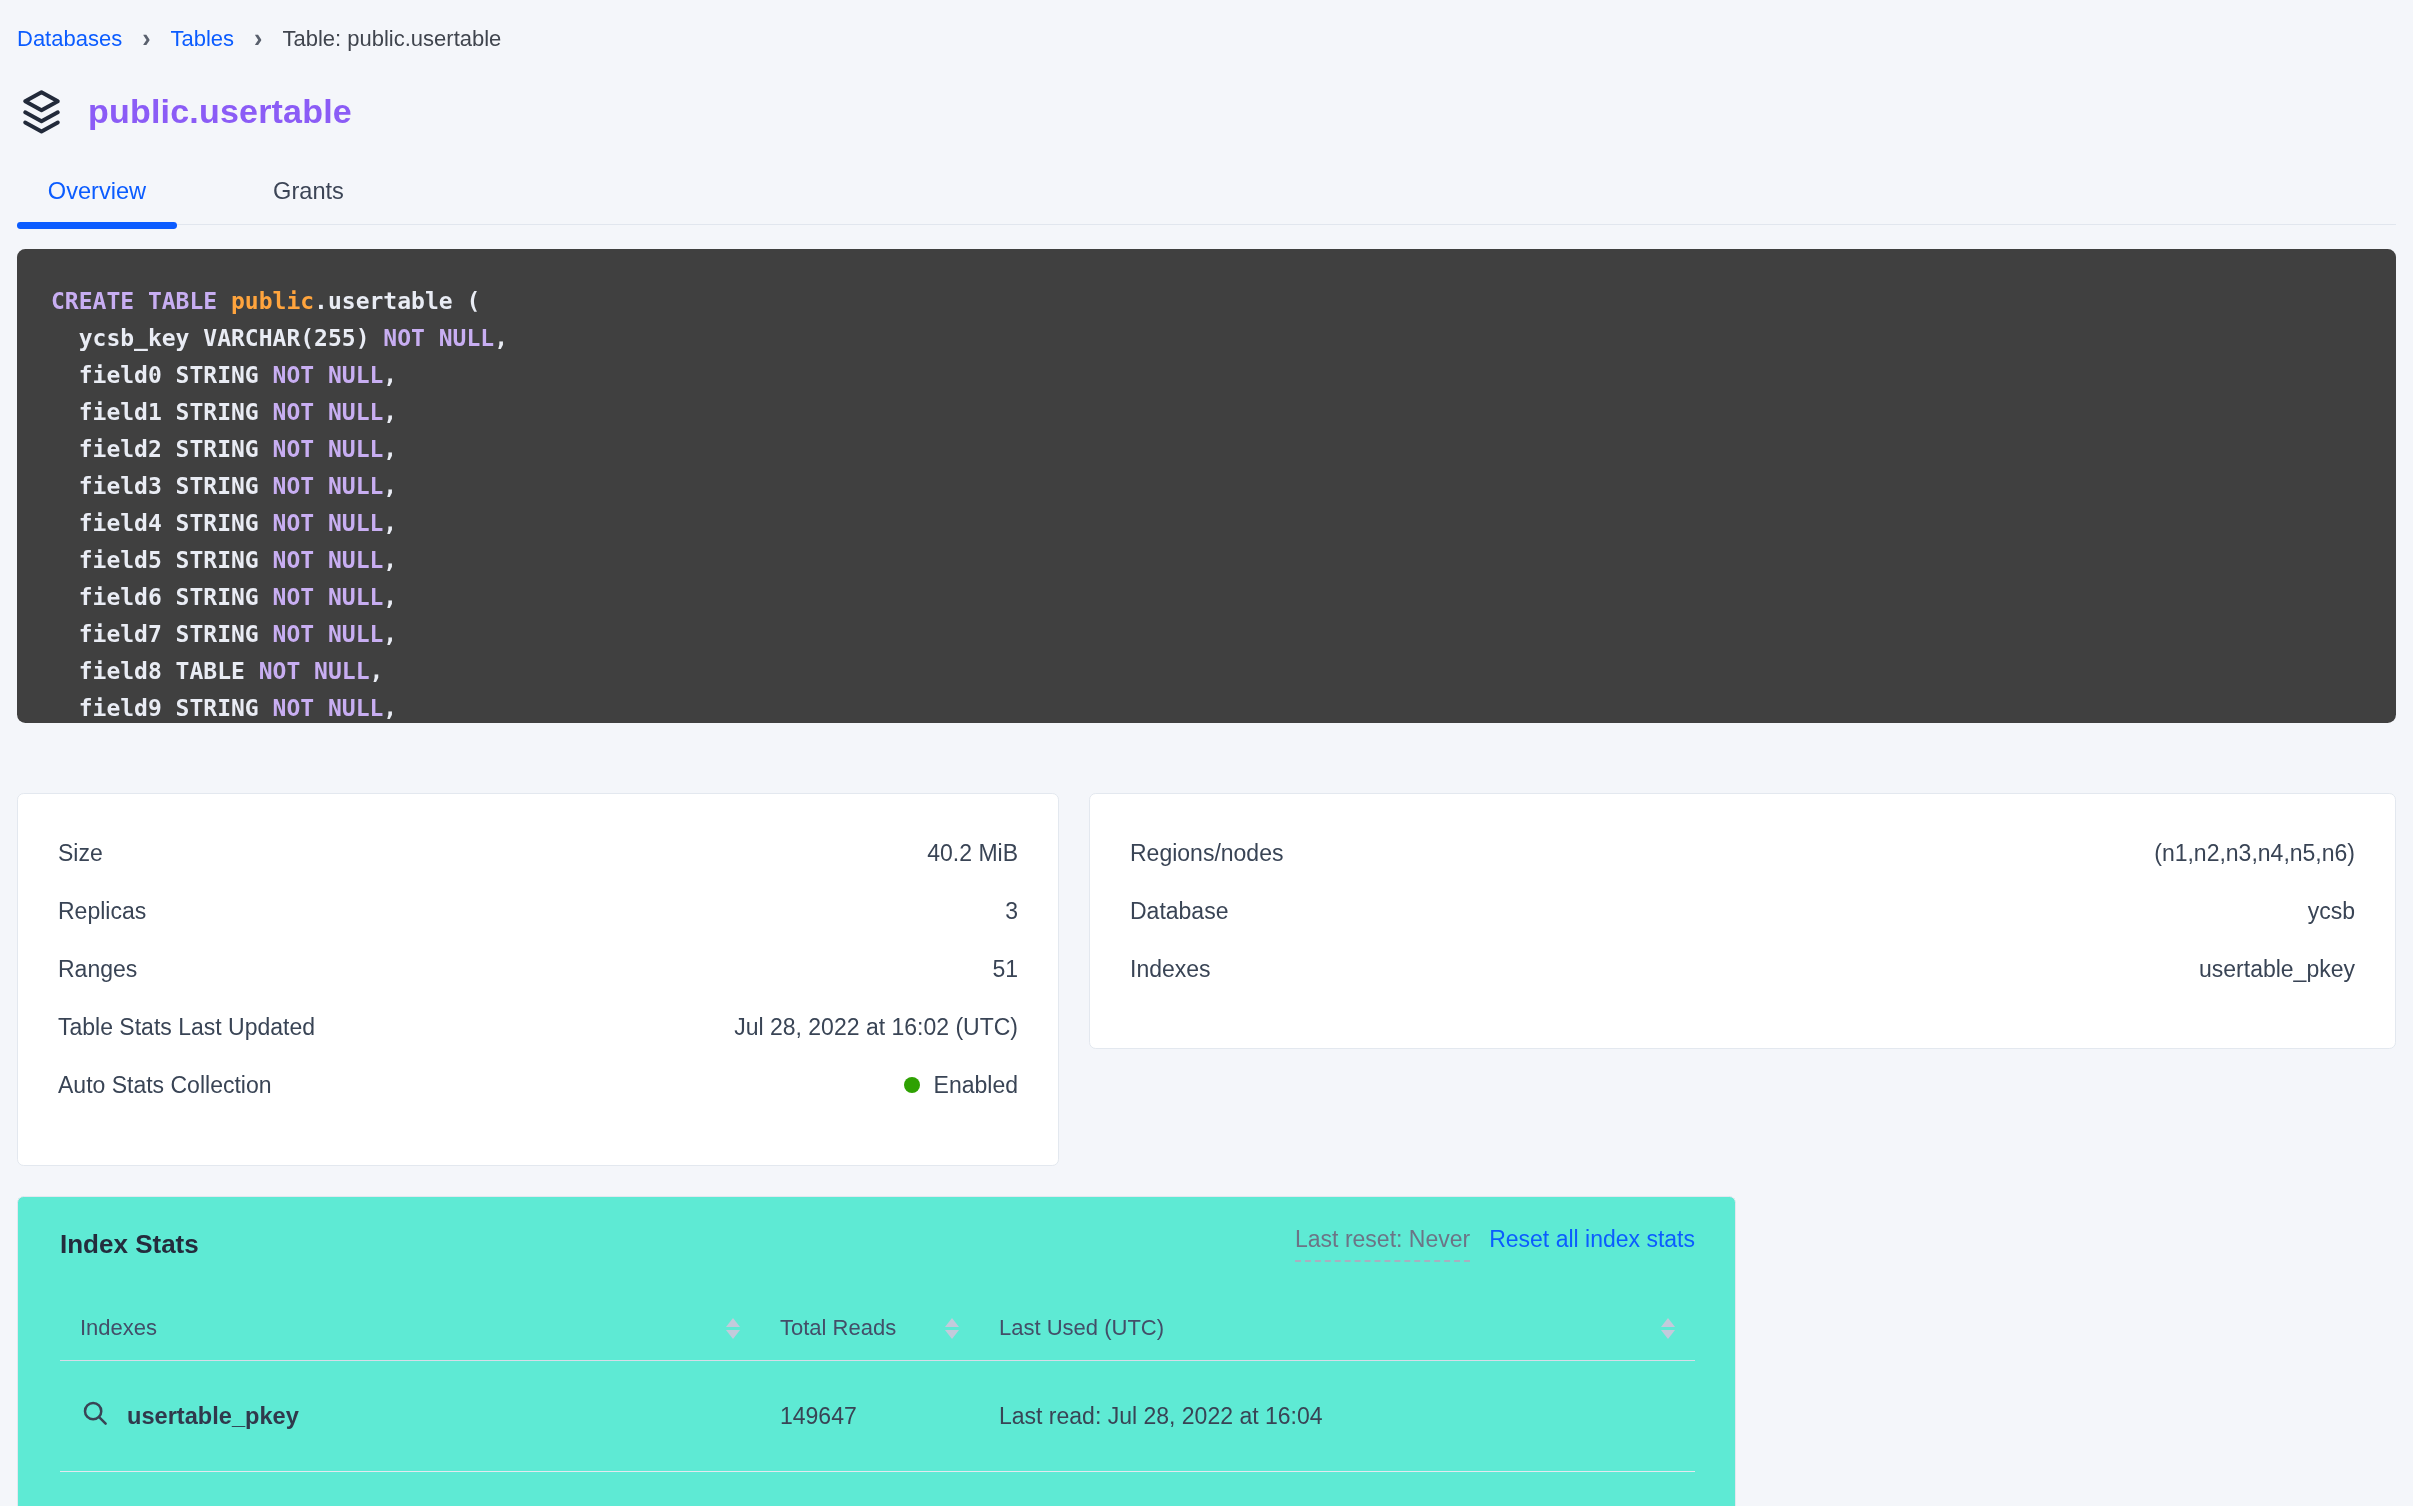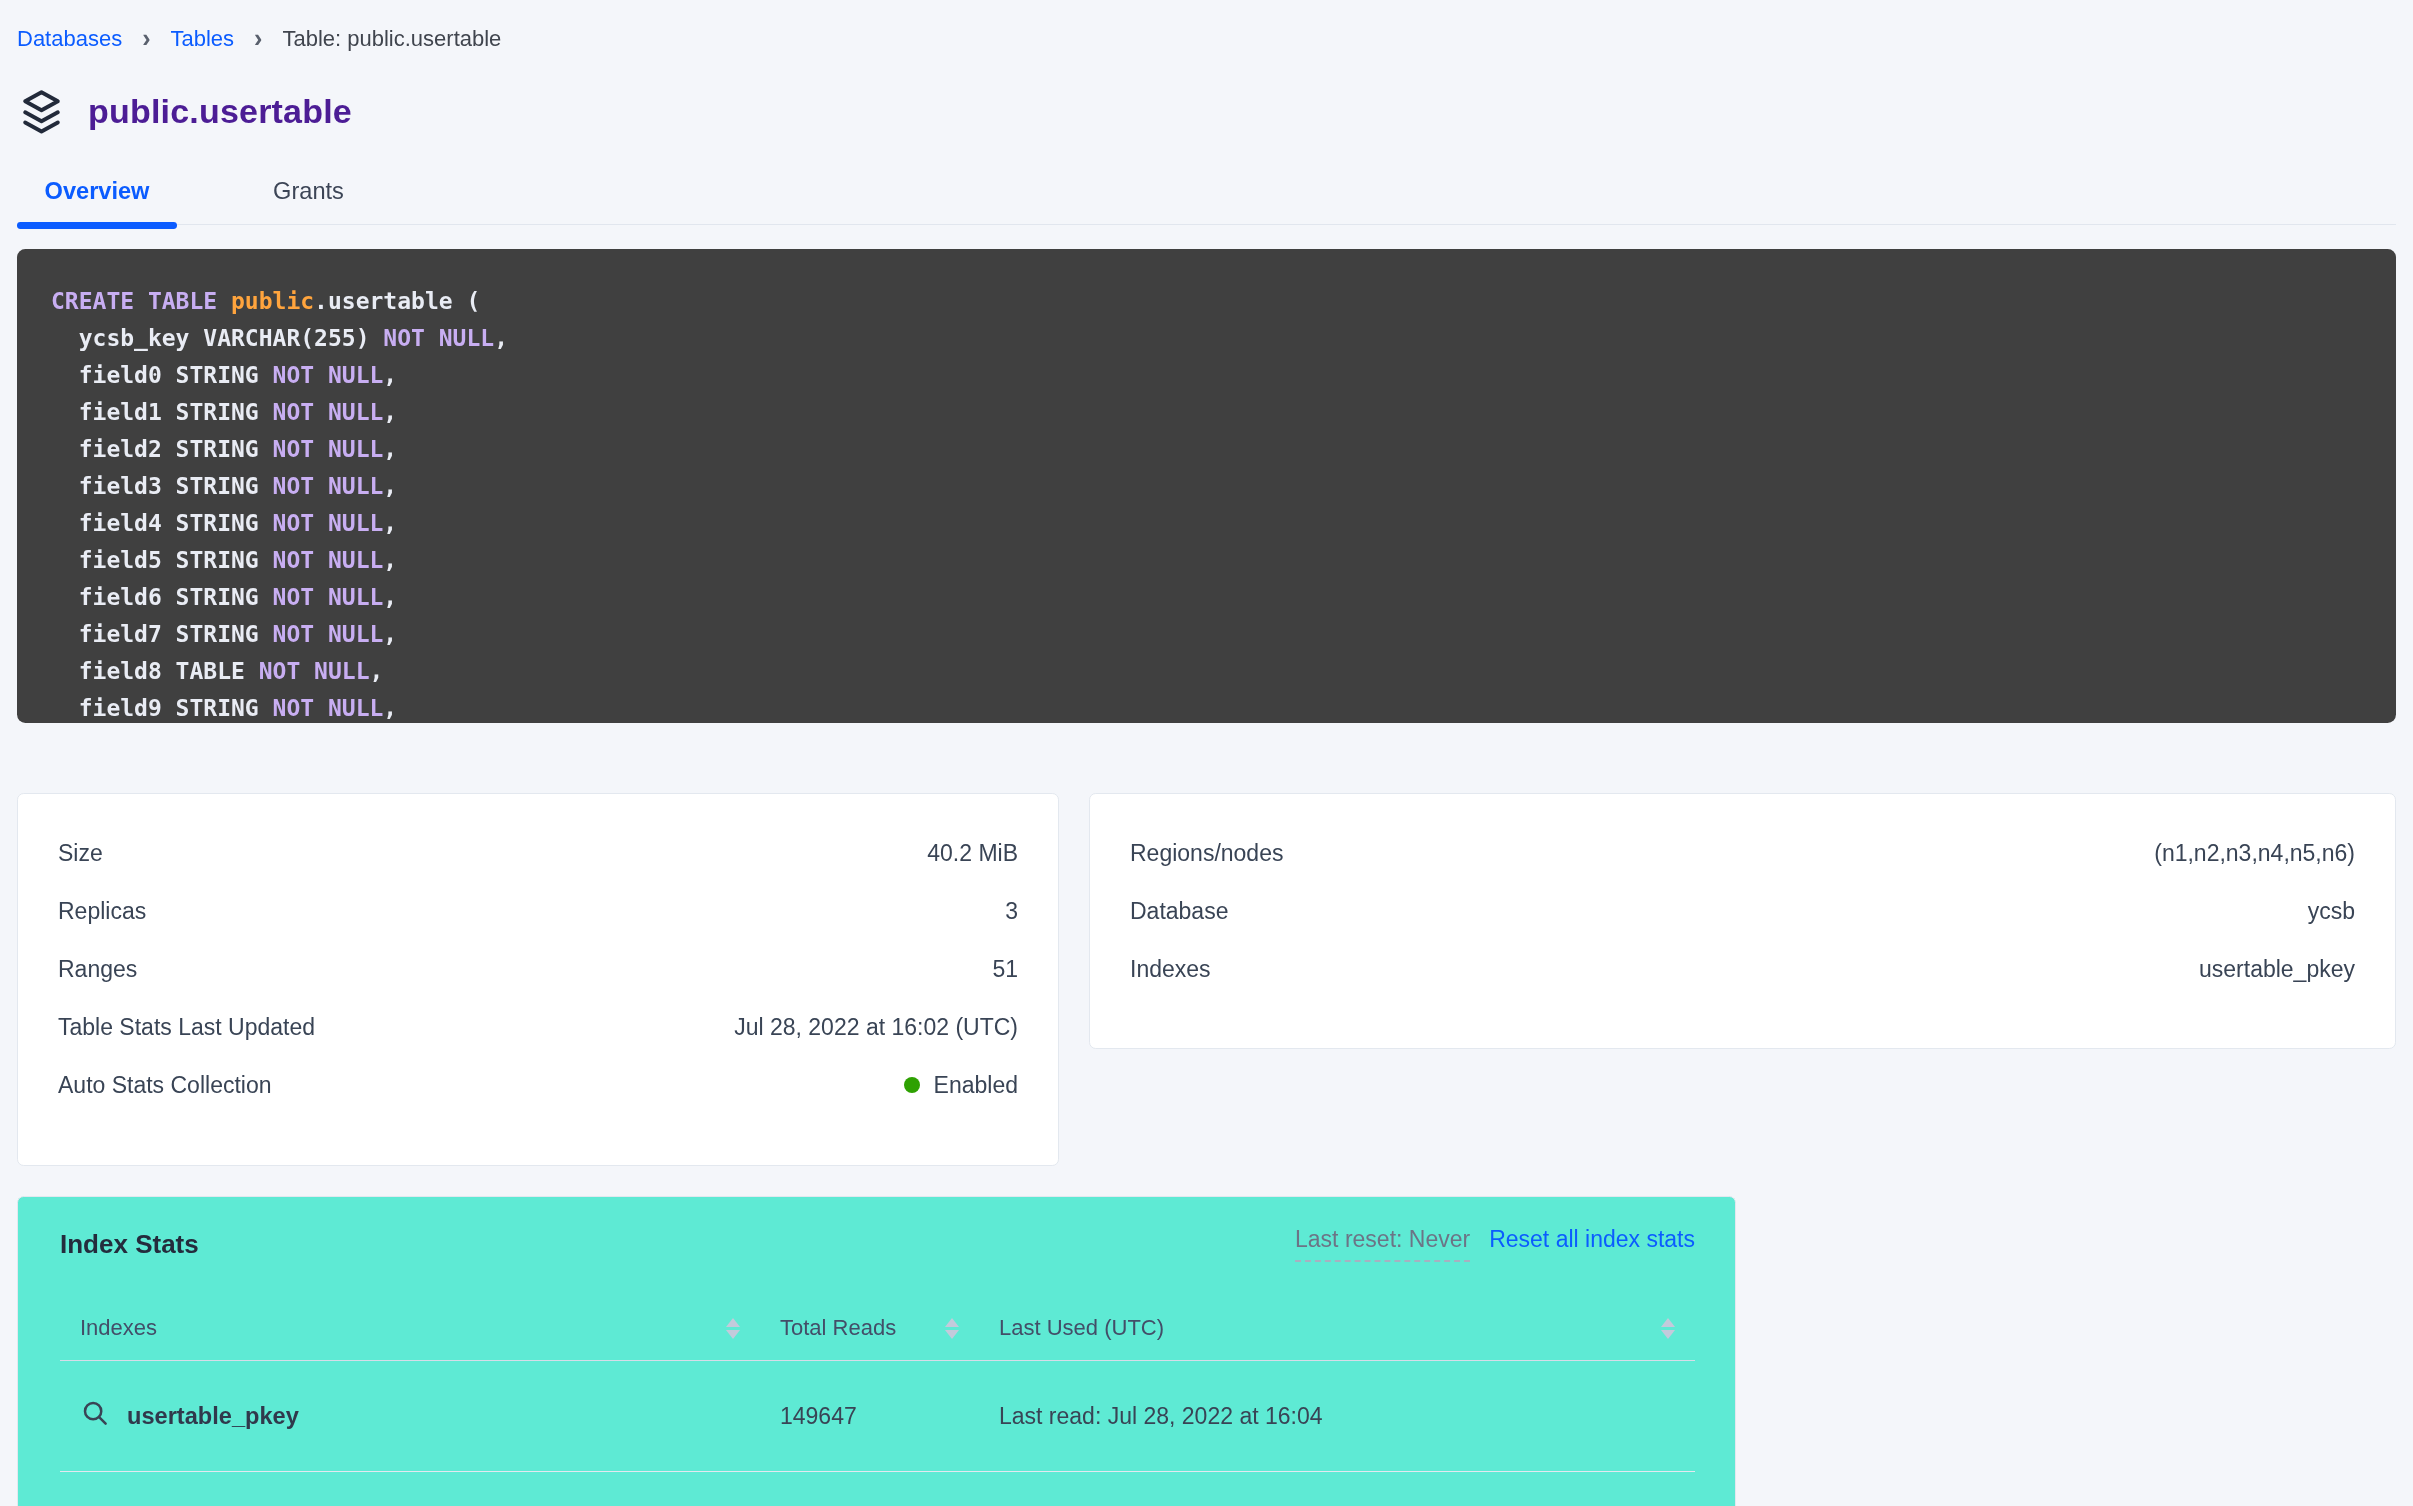--- a/index.html
+++ b/index.html
@@ -18,32 +18,32 @@
     display:flex; align-items:center; gap:20px;
     font-size:22px; line-height:29px;
   }
   .crumb-link { color:#0b5cff; cursor:pointer; text-decoration:none; }
   .crumb-sep { color:#59606d; font-size:25px; font-weight:600; line-height:25px; }
   .crumb-current { color:#40454e; }
 
   
   .title-row { margin-top:34px; display:flex; align-items:center; gap:22px; }
   .title-row svg { display:block; }
-  .page-title { font-size:34px; font-weight:600; color:#4c1d95; letter-spacing:0.2px; }
+  .page-title { font-size:34px; font-weight:600; color:#8b5cf6; letter-spacing:0.2px; }
 
   
   .tabs {
     margin-top:22px;
     position:relative;
     display:flex; align-items:center;
     height:67px;
     border-bottom:1.7px solid #e1e6ee;
   }
   .tab { font-size:23.6px; color:#3c4556; cursor:pointer; }
-  .tab-overview { width:160px; text-align:center; color:#0b5cff;font-weight:bold; }
+  .tab-overview { width:160px; text-align:center; color:#0b5cff; }
   .tab-grants { margin-left:81px; width:101px; text-align:center; }
   .tab-underline {
     position:absolute; left:0; bottom:-4.2px;
     width:160px; height:6.7px; border-radius:3.4px;
     background:#0b5cff;
   }
 
   
   .code-block {
     margin-top:24px;

